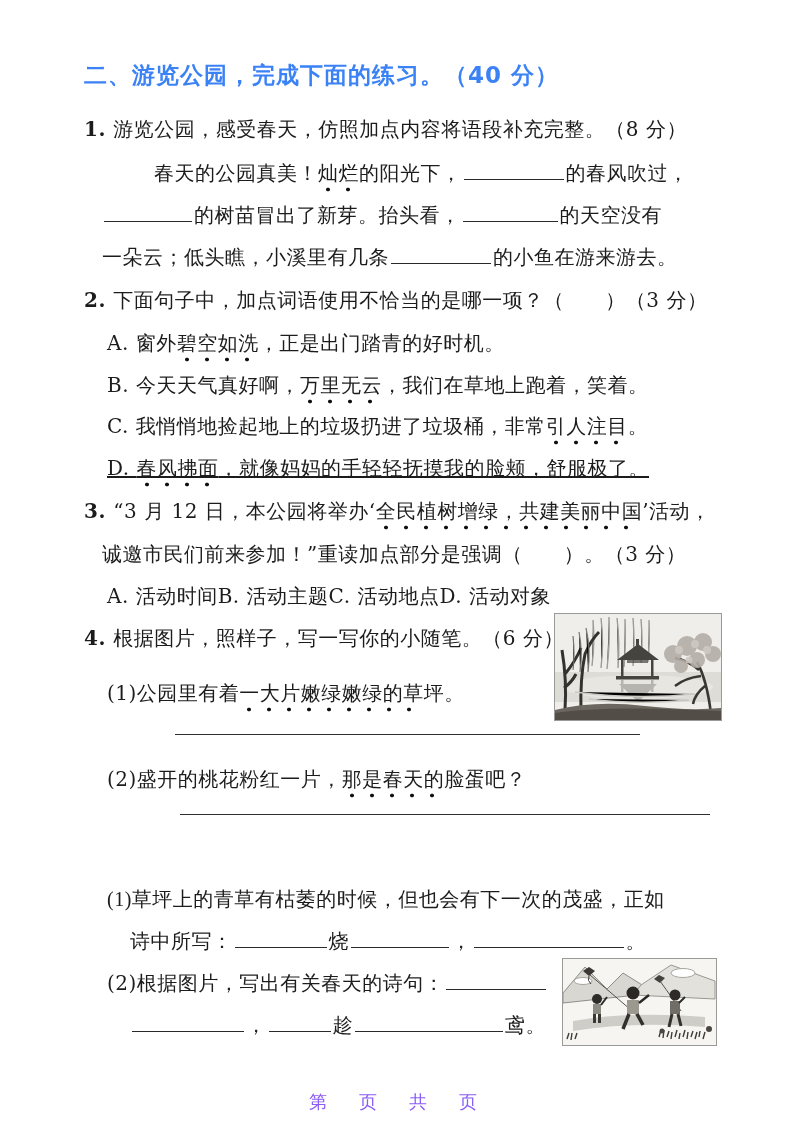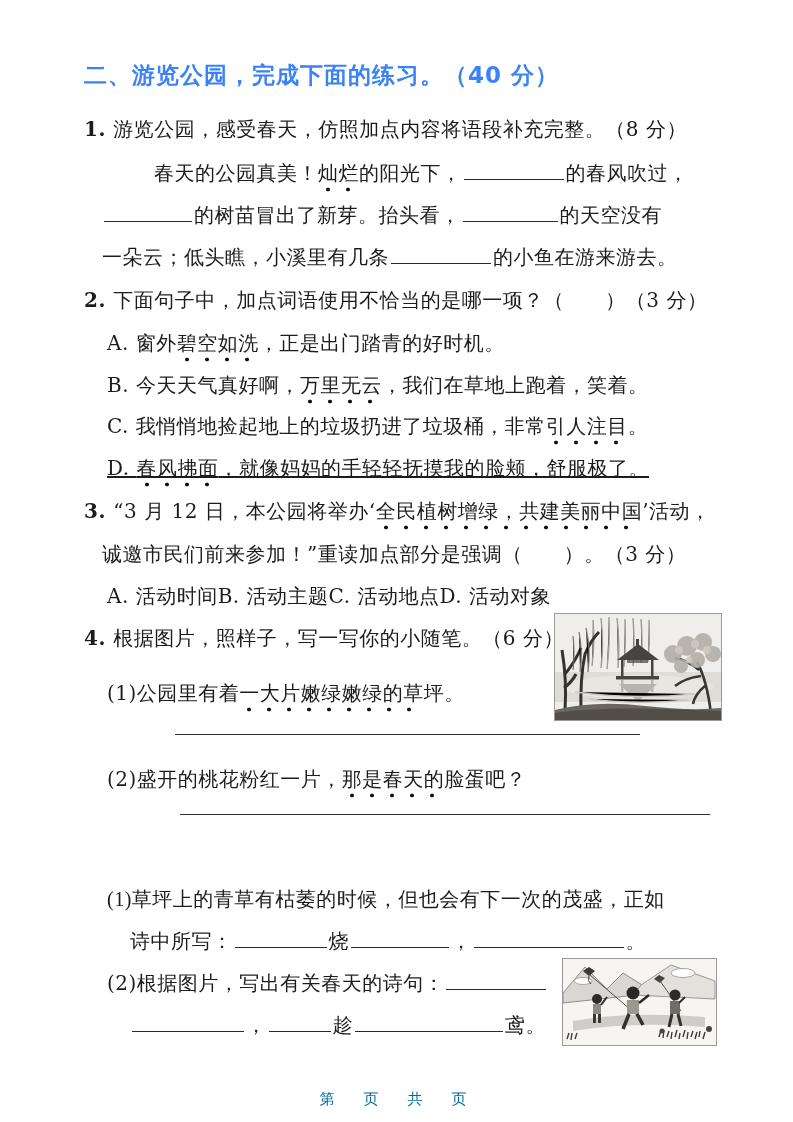--- a/index.html
+++ b/index.html
@@ -54,23 +54,23 @@
     border:1px solid #9a9a96;
     background:#f4f3f0;
     box-sizing:border-box;
   }
   .footer{
     position:absolute;
     top:1090px;
     left:0;
     width:100%;
     text-align:center;
-    font-size:15px;
+    font-size:18px;
     letter-spacing:7px;
-    color:#0369a1;
+    color:#8b5cf6;
   }
 </style>
 </head>
 <body>
 
 <div class="page">
 
   <div class="line title" style="left:84px; top:60px;">二、游览公园，完成下面的练习。（40 分）</div>
 
   <div class="line" style="left:84px; top:114px;"><span class="seg-bold">1. </span><span>游览公园，感受春天，仿照加点内容将语段补充完整。（8 分）</span></div>

